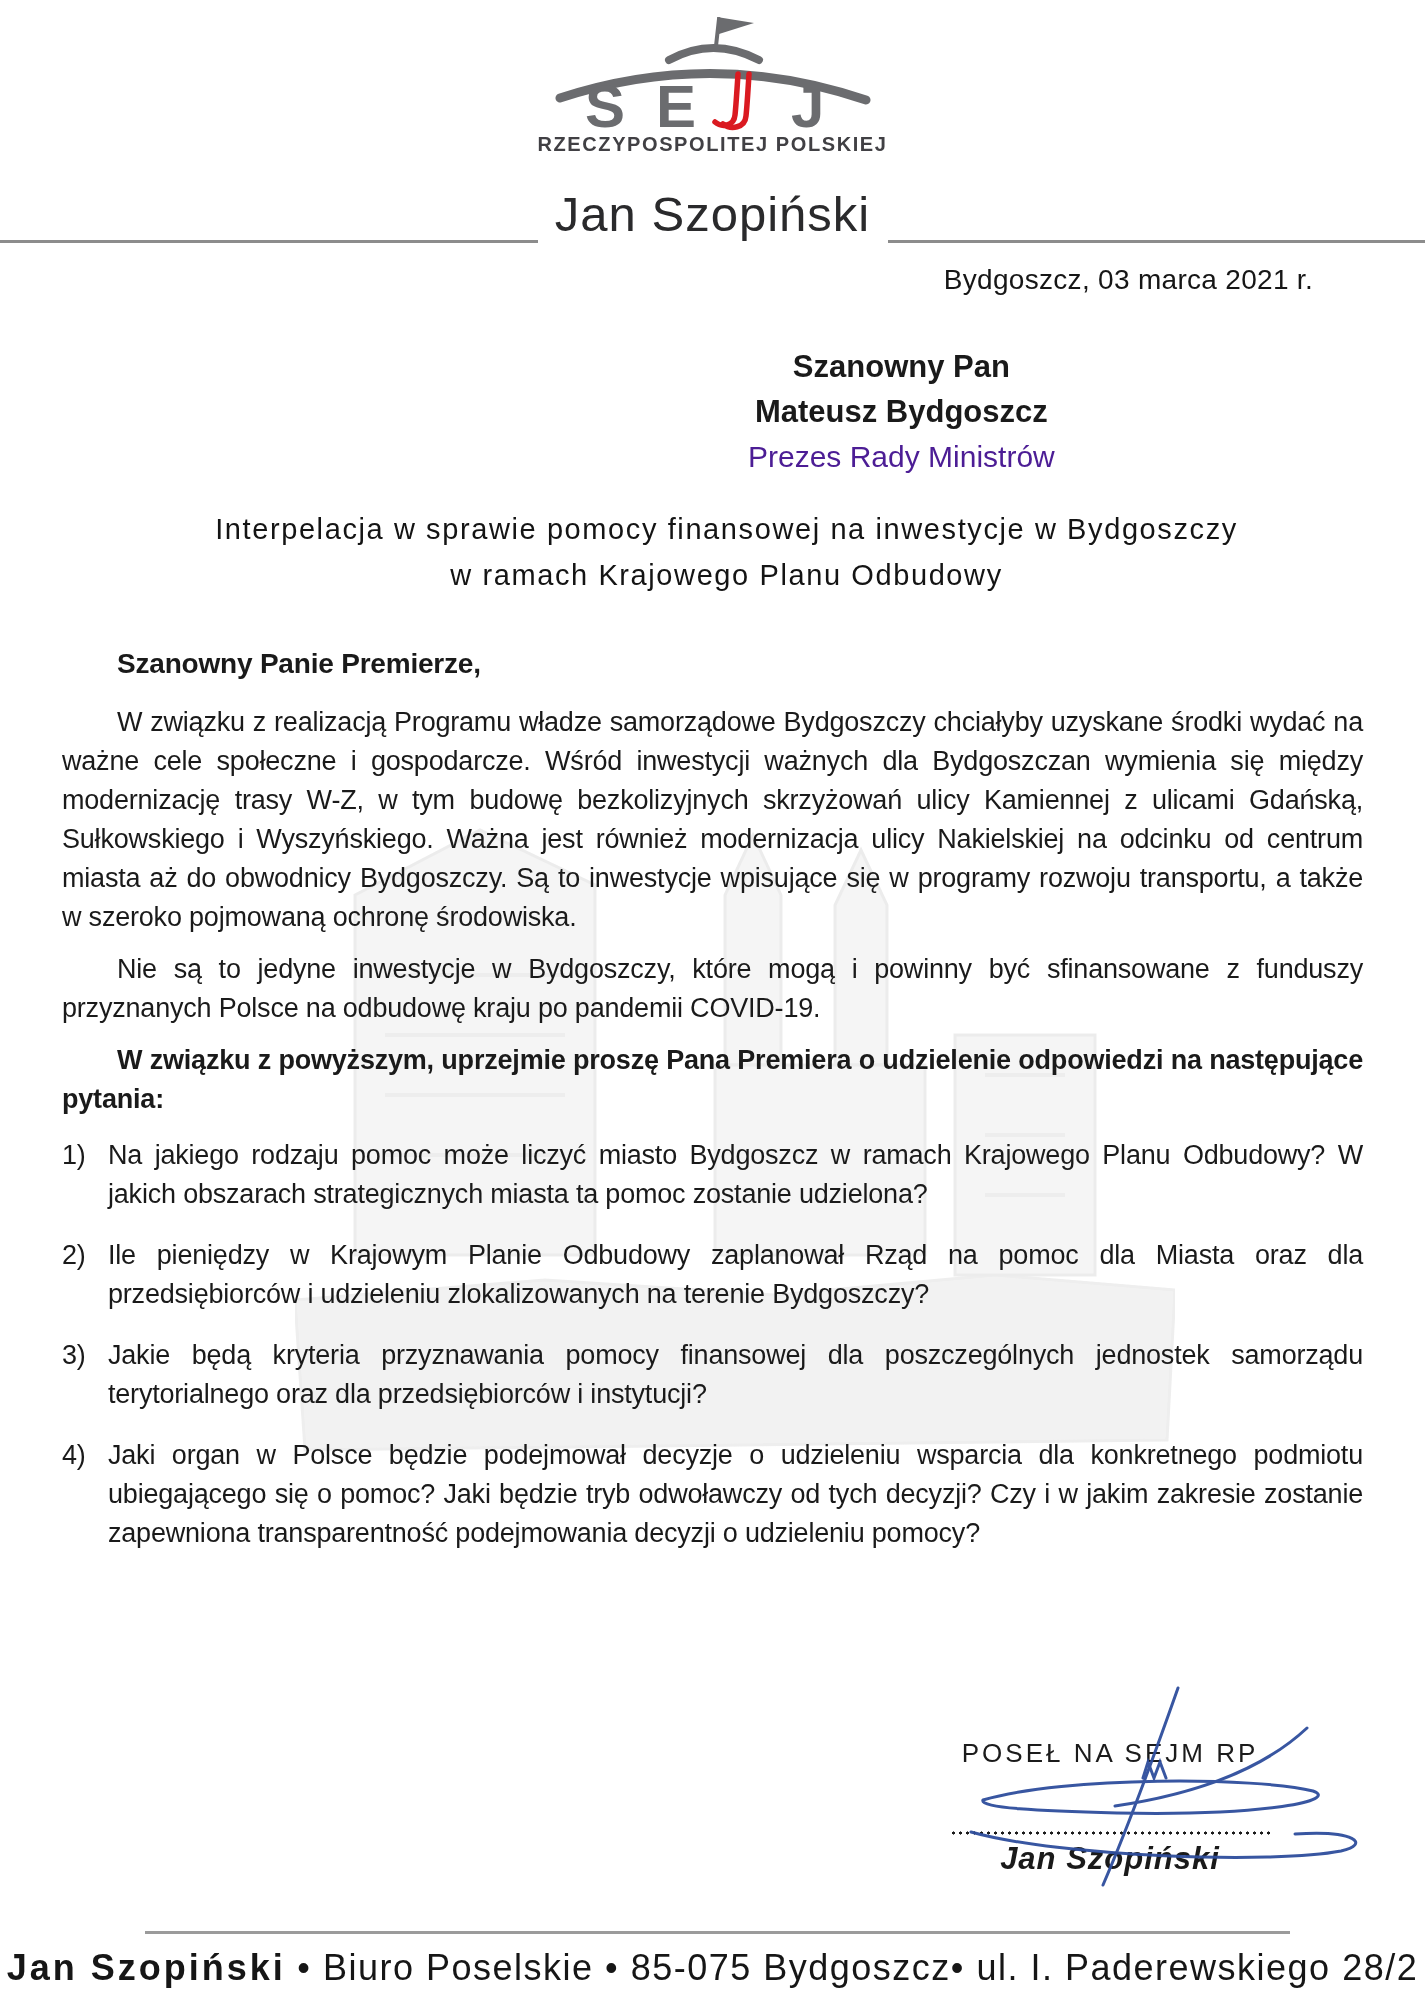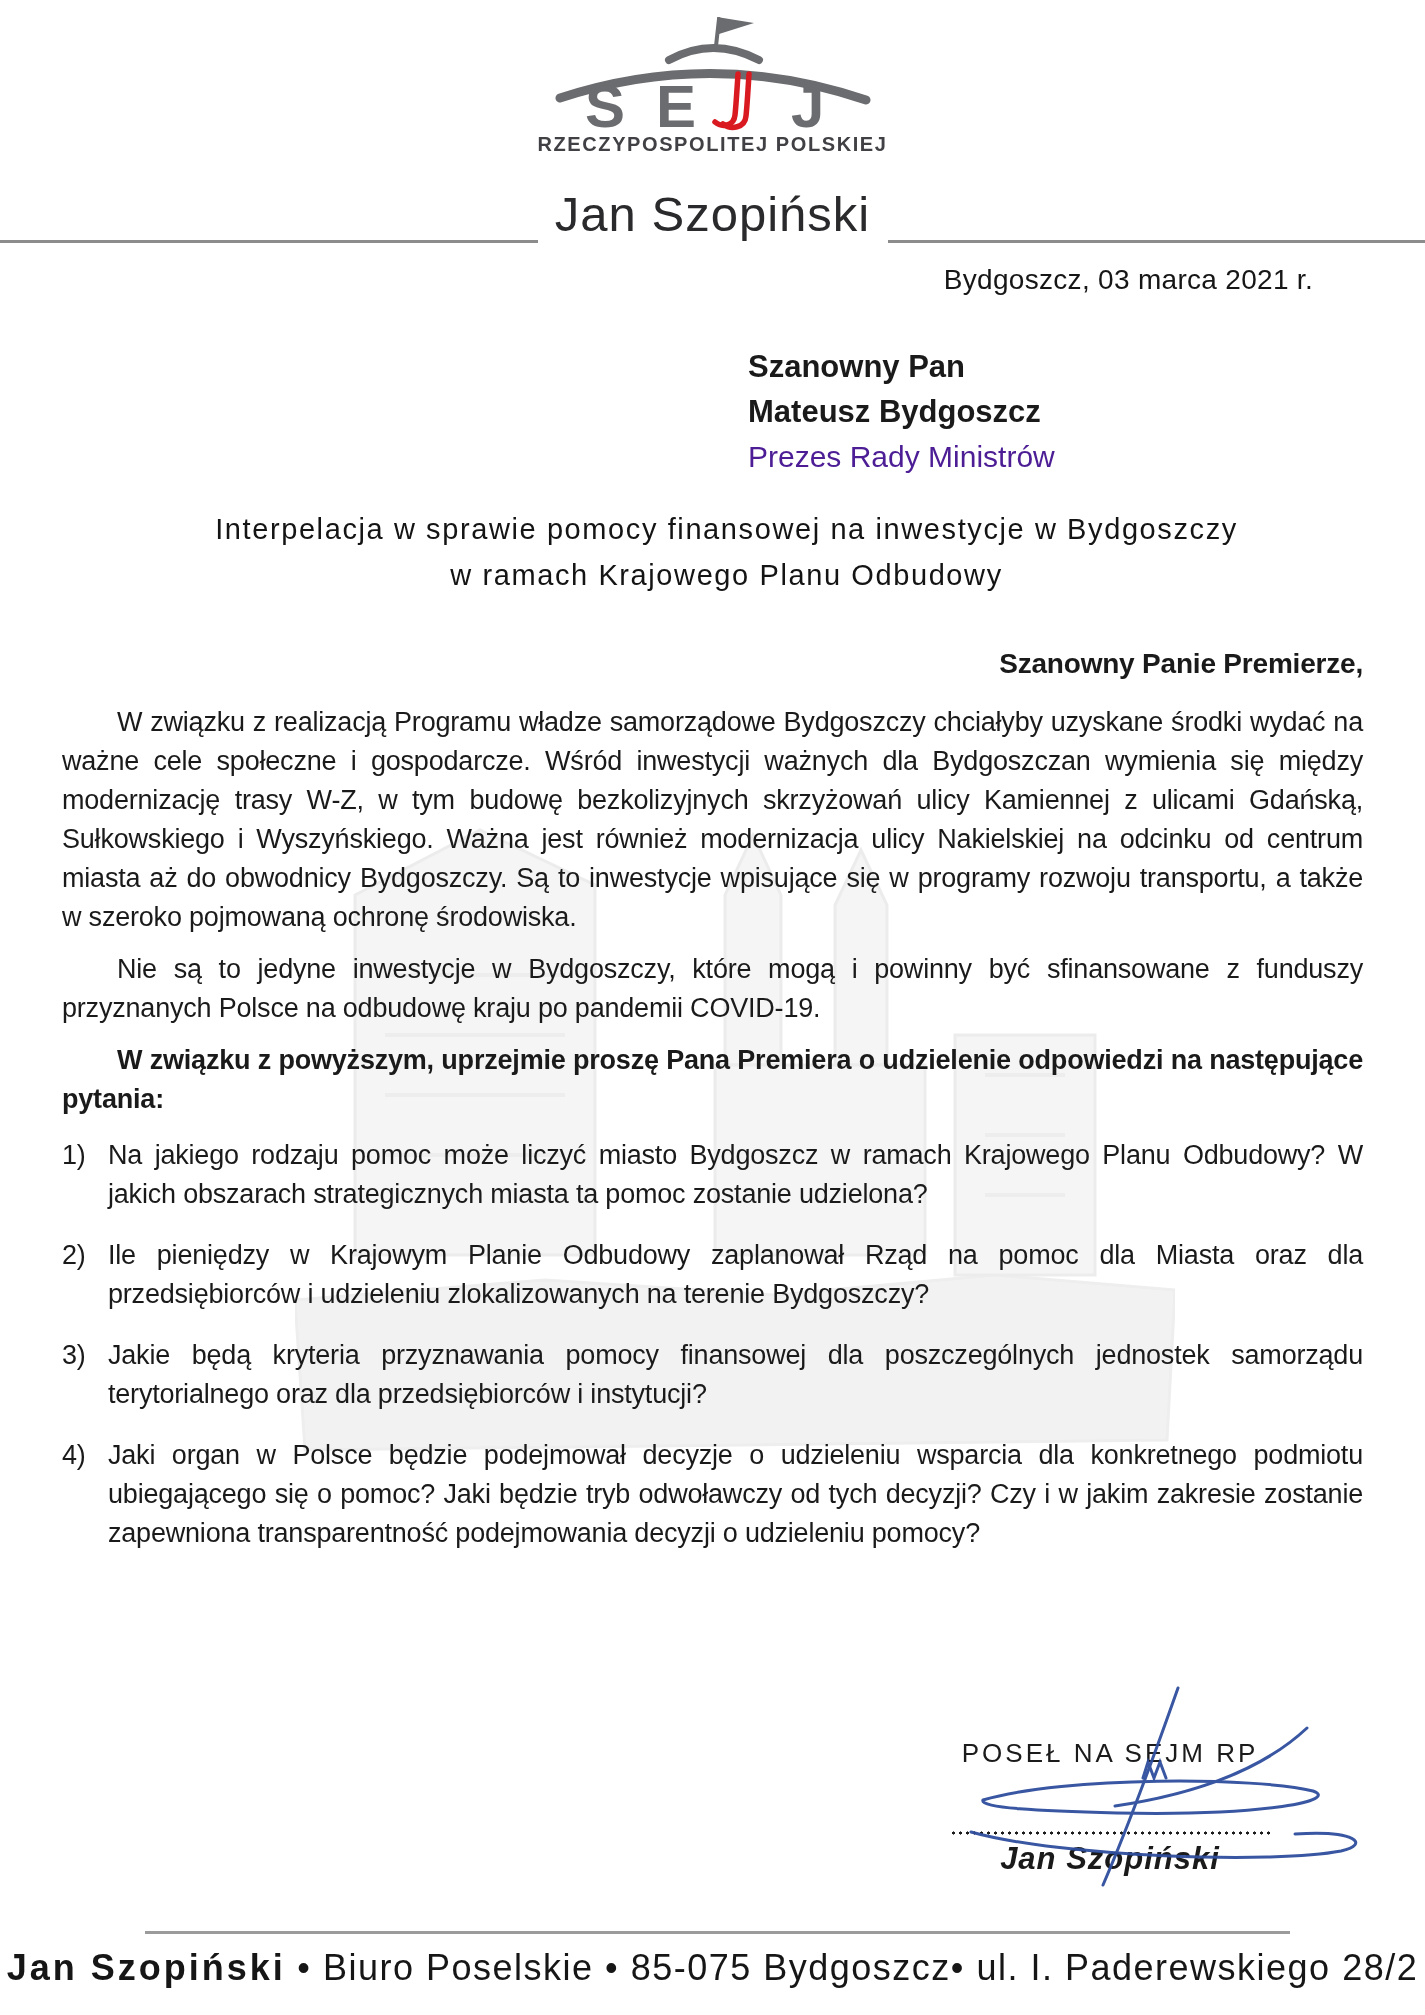--- a/index.html
+++ b/index.html
@@ -18,34 +18,34 @@
   .name-row { position:absolute; top:186px; left:0; right:0; height:72px; }
   .header-name {
     position:absolute; top:0; left:50%; transform:translateX(-50%);
     font-size:49px; font-weight:normal; letter-spacing:1px; color:#2a2a2c; white-space:nowrap;
   }
   .rule { position:absolute; top:54px; height:3px; background:#8c8c8c; }
   .rule-left  { left:0; width:538px; }
   .rule-right { left:888px; right:0; }
   .dateline { position:absolute; top:264px; right:112px; font-size:28px; letter-spacing:.3px; color:#161616; }
   
-  .addressee { position:absolute; top:344px; left:748px; font-size:31px; line-height:45px; }
+  .addressee { position:absolute; top:344px; left:748px; font-size:31px; line-height:45px;text-align:center; }
   .addressee .bold { font-weight:bold; }
   .addressee .light { font-size:30px; font-weight:normal; color:#4c1d95; }
   
   .subject {
     position:absolute; top:506px; left:0; right:0; text-align:center;
     font-size:29px; line-height:46px; letter-spacing:1.6px; color:#141414;padding-left:28px;
   }
   
   .body {
     position:absolute; top:644px; left:62px; width:1301px; z-index:2;
     font-size:27px; line-height:39px; text-align:justify; letter-spacing:-0.2px;
   }
-  .salutation { font-weight:bold; font-size:28px; text-indent:55px; text-align:right; margin:0 0 20px 0; }
+  .salutation { font-weight:bold; font-size:28px; text-indent:55px; text-align:left; margin:0 0 20px 0; }
   .para { margin:0 0 13px 0; text-indent:55px; }
   .request { font-weight:bold; text-indent:55px; margin:6px 0 17px 0; }
   .question { position:relative; padding-left:46px; margin-bottom:22px; }
   .qnum { position:absolute; left:0; top:0; }
   
   .sig-block { position:absolute; left:950px; top:1738px; width:320px; z-index:2; }
   .sig-role { text-align:center; font-size:26px; letter-spacing:3px; white-space:nowrap; color:#1b1b1b; }
   .sig-dots {
     margin-top:62px; height:4px;
     background-image:radial-gradient(circle,#1b1b1b 1.4px,transparent 1.7px);

